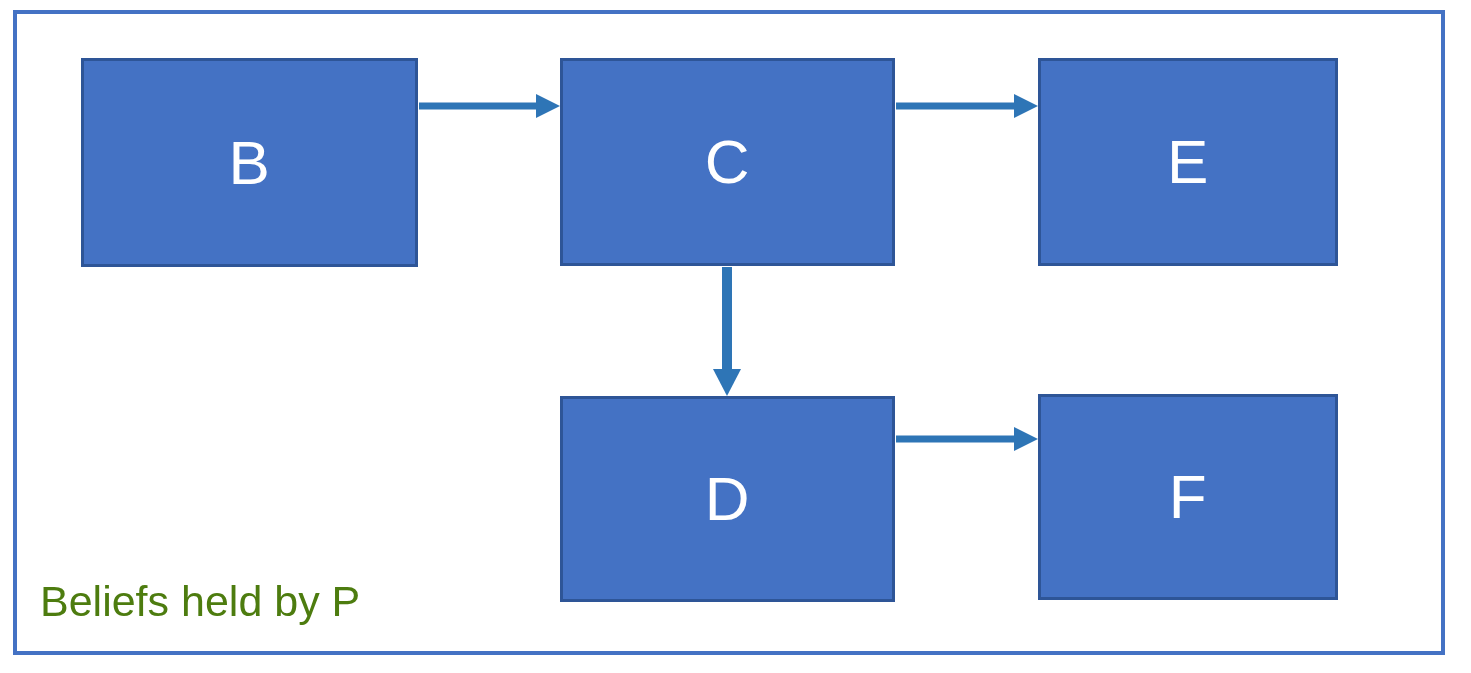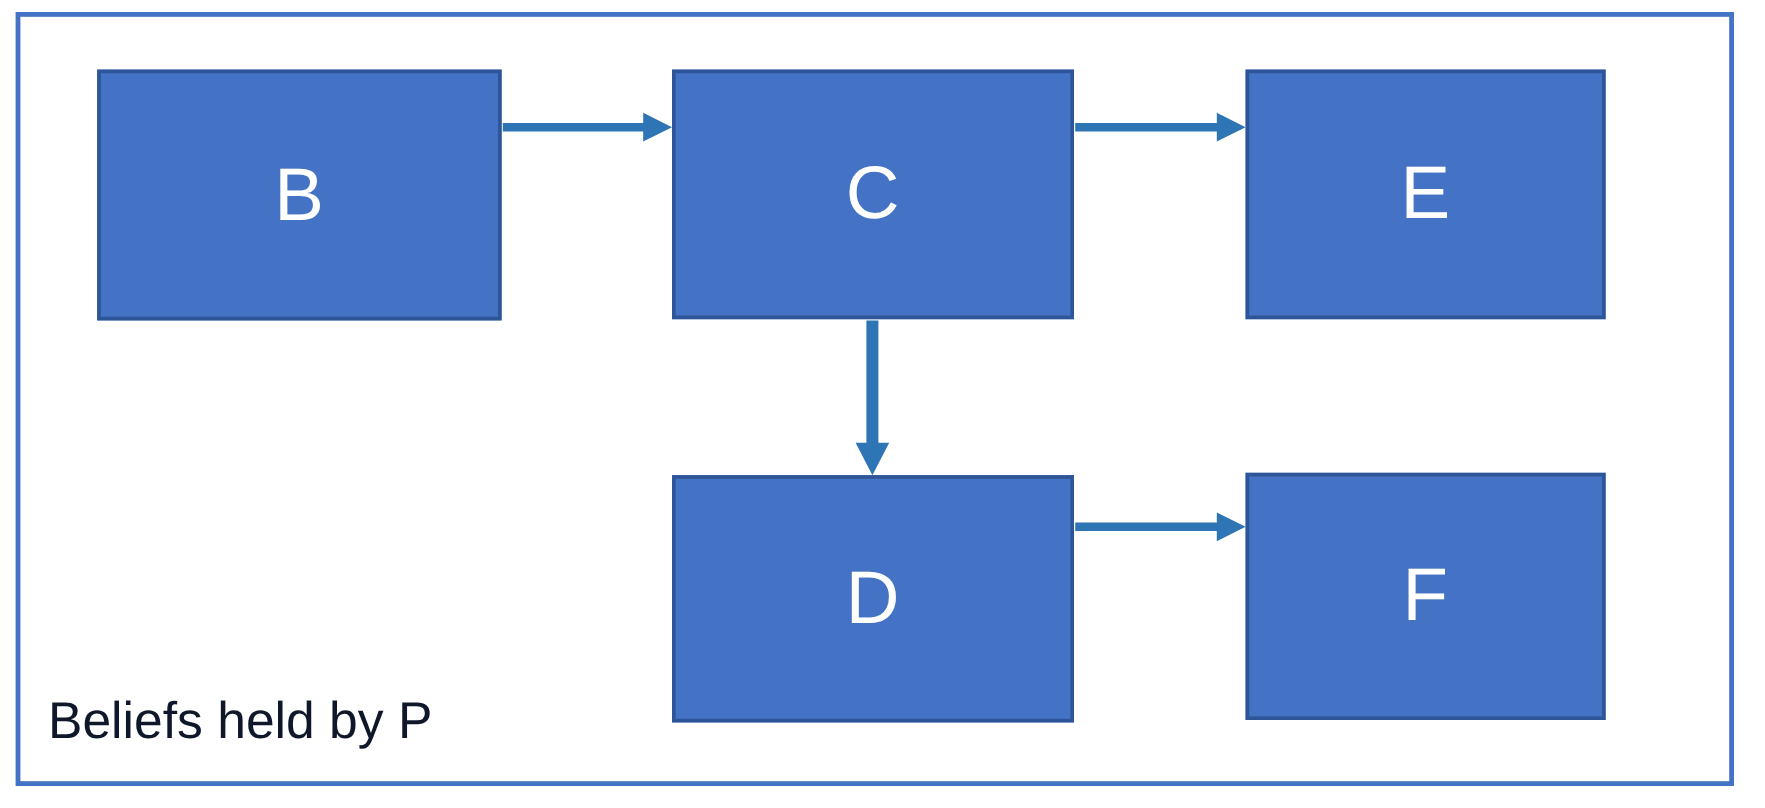--- a/index.html
+++ b/index.html
@@ -62,21 +62,21 @@
     overflow: visible;
     pointer-events: none;
   }
   .caption {
     position: absolute;
     left: 40px;
     top: 578px;
     font-family: "Liberation Sans", sans-serif;
     font-size: 43px;
     font-weight: 400;
-    color: #0f172a;
+    color: #4d7c0f;
     white-space: nowrap;
     line-height: 1.1;
   }
 </style>
 </head>
 <body>
 
 <div id="canvas">
 
   <div class="outer-frame"></div>

